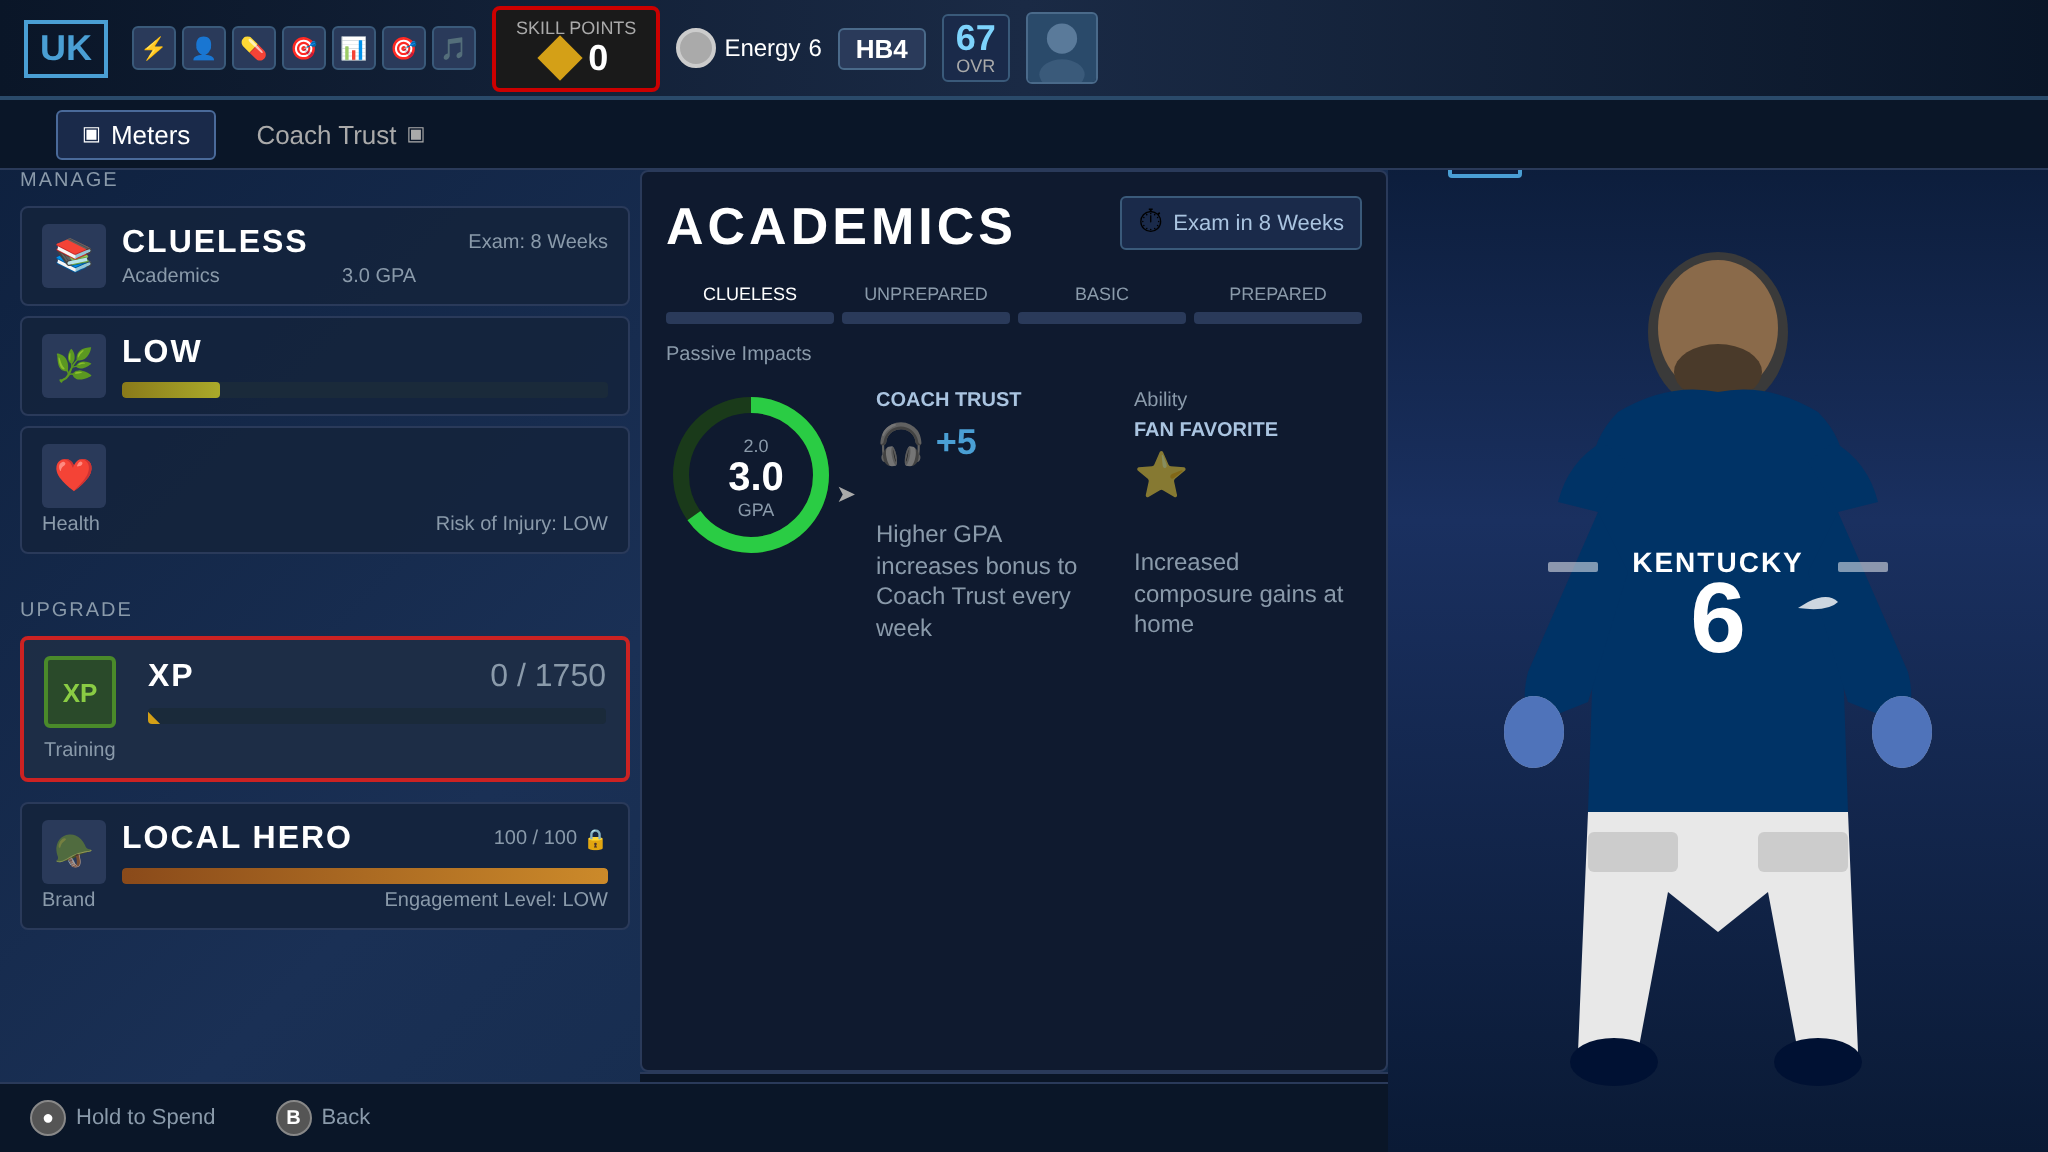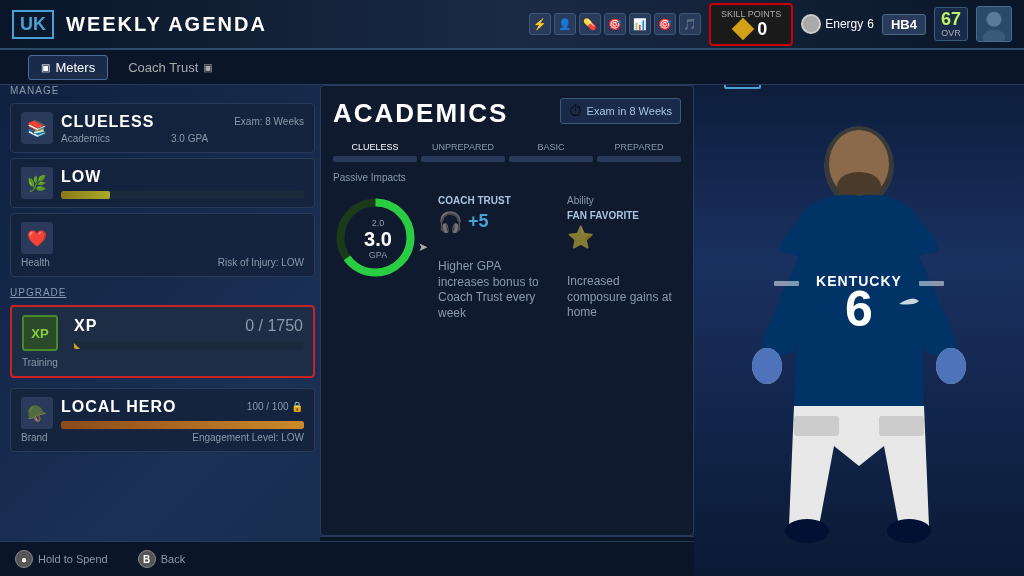--- a/index.html
+++ b/index.html
@@ -117,21 +117,21 @@
       display: flex;
       flex-direction: column;
       align-items: center;
       background: #1a2a4a;
       border: 1px solid #3a5a7a;
       border-radius: 3px;
       padding: 2px 6px;
     }
 
     .ovr-number {
-      color: #bef264;
+      color: #7dd3fc;
       font-size: 18px;
       font-weight: 900;
       line-height: 1;
     }
 
     .ovr-label {
       color: #aaa;
       font-size: 9px;
     }
 
@@ -202,22 +202,21 @@
       text-transform: uppercase;
       letter-spacing: 1px;
       margin-bottom: 2px;
     }
 
     .upgrade-label {
       color: #8a9aaa;
       font-size: 10px;
       text-transform: uppercase;
       letter-spacing: 1px;
-      margin: 5px 0 2px;
-      text-decoration: underline;
+      margin: 18px 0 2px;
     }
 
     .card {
       background: rgba(20, 35, 60, 0.9);
       border: 1px solid #2a3a5a;
       border-radius: 4px;
       padding: 8px 10px;
       cursor: pointer;
     }
 
@@ -545,21 +544,20 @@
       color: #aac4e0;
     }
   </style>
 </head>
 <body>
 
 <div class="bg"></div>
 
 <div class="header">
   <div class="header-logo">UK</div>
-  <div class="header-title">WEEKLY AGENDA</div>
   <div class="header-right">
     <div class="icons-row">
       <div class="top-icon-btn">⚡</div>
       <div class="top-icon-btn">👤</div>
       <div class="top-icon-btn">💊</div>
       <div class="top-icon-btn">🎯</div>
       <div class="top-icon-btn">📊</div>
       <div class="top-icon-btn">🎯</div>
       <div class="top-icon-btn">🎵</div>
     </div>

